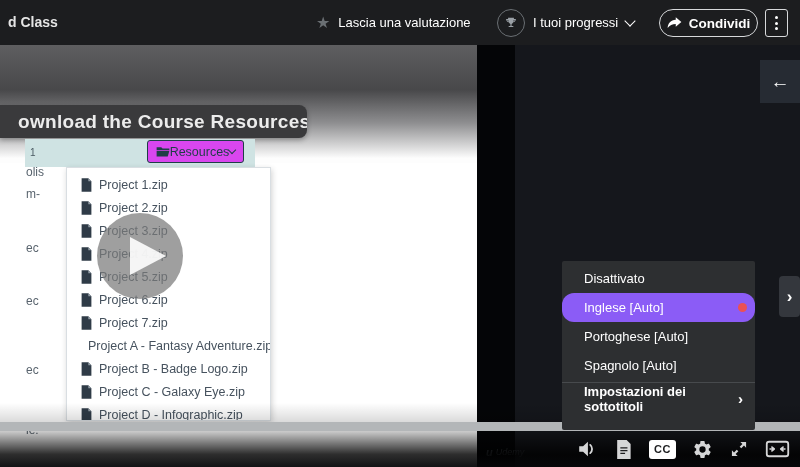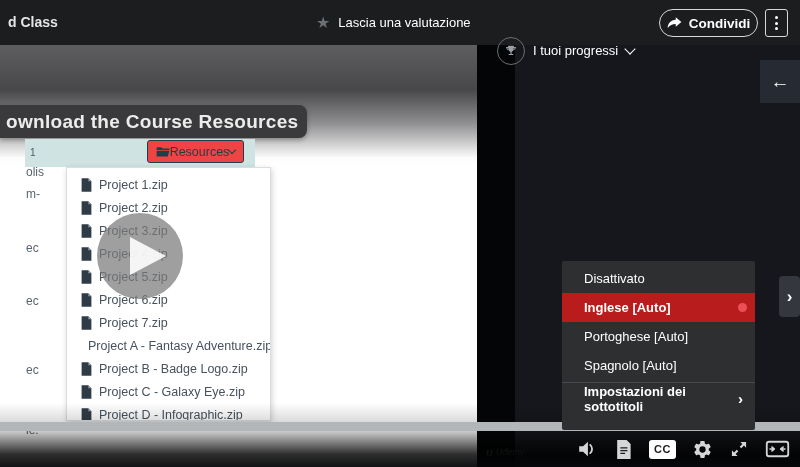--- a/index.html
+++ b/index.html
@@ -5,44 +5,44 @@
   html,body{margin:0;padding:0;background:#000;}
   .app{position:relative;width:800px;height:467px;overflow:hidden;
        font-family:"Liberation Sans",sans-serif;background:#15171c;}
 
   
   .topbar{position:absolute;left:0;top:0;width:800px;height:45px;background:#1c1d1f;z-index:60;}
   .tb-title{position:absolute;left:8px;top:14px;color:#e5e5e5;font-weight:bold;font-size:14px;white-space:nowrap;}
   .tb-rating{position:absolute;left:316px;top:0;height:45px;display:flex;align-items:center;gap:8px;cursor:pointer;}
   .tb-rating .label,.tb-progress .label{color:#fff;font-size:13px;white-space:nowrap;}
   .star{color:#6a6f73;font-size:16px;line-height:1;}
-  .tb-progress{position:absolute;left:497px;top:0;height:45px;display:flex;align-items:center;gap:8px;cursor:pointer;margin-top:28px;}
+  .tb-progress{position:absolute;left:497px;top:0;height:45px;display:flex;align-items:center;gap:8px;cursor:pointer;}
   .trophy-circle{width:28px;height:28px;border:1.5px solid #6a6f73;border-radius:50%;
        display:flex;align-items:center;justify-content:center;box-sizing:border-box;}
   .chev{display:inline-block;width:7px;height:7px;border-right:1.6px solid #fff;border-bottom:1.6px solid #fff;
        transform:rotate(45deg);margin-top:-4px;}
   .tb-share{position:absolute;left:659px;top:9px;width:99px;height:28px;border:1px solid #d7d9db;border-radius:14px;
        display:flex;align-items:center;justify-content:center;gap:7px;color:#fff;font-weight:bold;font-size:13.5px;
        box-sizing:border-box;cursor:pointer;}
   .tb-kebab{position:absolute;left:765px;top:9px;width:23px;height:28px;border:1px solid #d7d9db;border-radius:3px;
        display:flex;flex-direction:column;align-items:center;justify-content:center;gap:2.5px;box-sizing:border-box;cursor:pointer;}
   .kdot{width:3px;height:3px;border-radius:50%;background:#fff;}
 
   
   .player{position:absolute;left:0;top:45px;width:800px;height:422px;background:#15171c;}
   .v-white{position:absolute;left:0;top:0;width:477px;height:422px;background:#fff;overflow:hidden;}
   .v-grad{position:absolute;left:0;top:0;width:477px;height:118px;
        background:linear-gradient(#5e5e60 0%,#48484a 38%,#8e8e90 66%,#fdfdfd 96%);}
   .slide-band{position:absolute;left:0;top:60px;width:307px;height:33px;background:#3a3a3c;
        border-radius:0 8px 8px 0;box-shadow:0 2px 5px rgba(0,0,0,.3);
        color:#ececec;font-weight:bold;font-size:19px;line-height:33px;letter-spacing:.3px;
-       white-space:nowrap;overflow:hidden;padding-left:6px;box-sizing:border-box;}
+       white-space:nowrap;overflow:hidden;padding-left:18px;box-sizing:border-box;}
   .teal-band{position:absolute;left:25px;top:94px;width:230px;height:28px;background:#cfe3e3;}
   .band-frag{position:absolute;left:5px;top:8px;font-size:10px;color:#4a5a62;}
-  .res-btn{position:absolute;left:147px;top:95px;width:97px;height:23px;background:#ef4444;
+  .res-btn{position:absolute;left:147px;top:95px;width:97px;height:23px;background:#d946ef;
        border:1px solid #1f3e47;border-radius:3px;display:flex;align-items:center;justify-content:center;
        font-size:12.5px;color:#1f3e47;box-sizing:border-box;}
   .res-chev{display:inline-block;width:5px;height:5px;border-right:1.4px solid #1f3e47;border-bottom:1.4px solid #1f3e47;
        transform:rotate(45deg);margin-top:-3px;}
   .frag-btn{position:absolute;left:240px;top:160px;width:18px;height:17px;background:#fff;
        border:1px solid #79b2ba;border-radius:3px;z-index:1;box-sizing:border-box;}
   .dd-panel{position:absolute;left:40px;top:122px;width:205px;height:254px;background:#fff;
        border:1px solid #d9dee2;box-shadow:1px 2px 6px rgba(0,0,0,.18);z-index:2;
        padding:5px 0 0 14px;box-sizing:border-box;display:flex;flex-direction:column;overflow:hidden;margin-left:26px;}
   .dd-row{height:23.1px;flex:0 0 23.1px;display:flex;align-items:center;gap:7px;
@@ -56,21 +56,21 @@
        display:flex;align-items:center;gap:3px;}
   .wm-logo{font-weight:bold;font-size:11px;}
 
   
   .back-btn{position:absolute;left:760px;top:15px;width:40px;height:43px;background:#262b33;color:#fff;
        font-size:19px;display:flex;align-items:center;justify-content:center;z-index:20;cursor:pointer;}
   .cap-menu{position:absolute;left:562px;top:216px;width:193px;background:#2d2f31;border-radius:2px;
        padding:3px 0 0 0;z-index:30;box-sizing:border-box;}
   .cap-row{height:29px;display:flex;align-items:center;padding:0 14px 0 22px;color:#fff;font-size:13px;
        font-weight:500;position:relative;cursor:pointer;}
-  .cap-row.active{background:#b91c1c;font-weight:bold;}
+  .cap-row.active{background:#8b5cf6;font-weight:normal;border-radius:12px;}
   .cap-dot{position:absolute;right:8px;top:10px;width:9px;height:9px;border-radius:50%;background:#eb5056;}
   .cap-settings{height:31px;margin-top:2px;border-top:1px solid #474a4d;display:flex;align-items:center;
        justify-content:space-between;padding:0 12px 16px 22px;color:#fff;font-size:13px;font-weight:bold;cursor:pointer;}
   .cap-set-chev{font-size:15px;font-weight:bold;color:#fff;}
   .expand-btn{position:absolute;left:779px;top:231px;width:21px;height:41px;background:#34373d;border-radius:4px;
        color:#fff;display:flex;align-items:center;justify-content:center;font-size:17px;font-weight:bold;
        z-index:30;cursor:pointer;}
 
   
   .ctrl-grad{position:absolute;left:0;top:358px;width:800px;height:64px;z-index:8;

